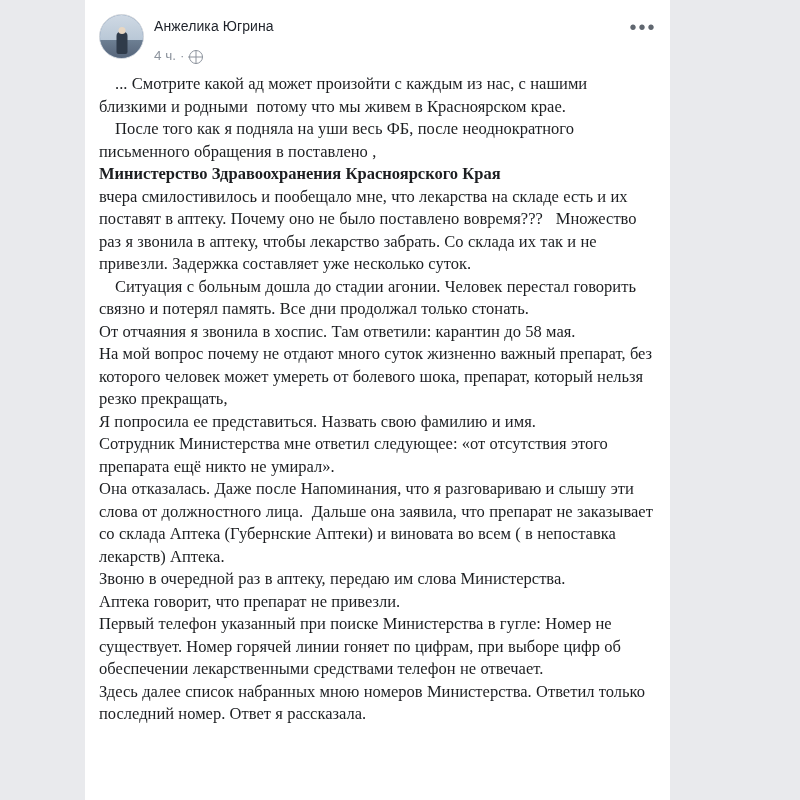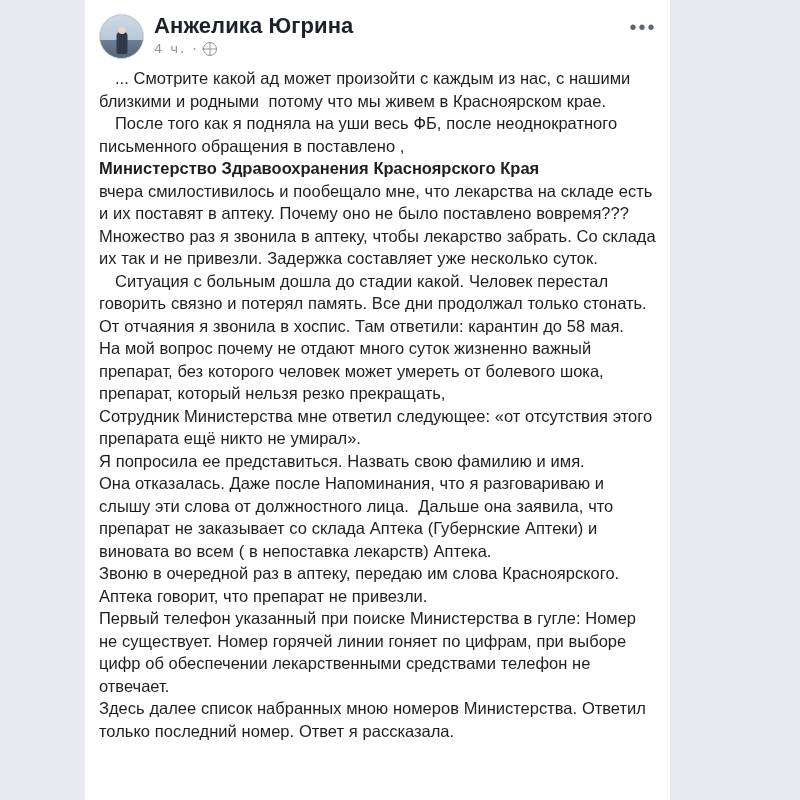--- a/index.html
+++ b/index.html
@@ -75,34 +75,33 @@
     background: #e8d7c3;
   }
   .header-text {
     margin-left: 10px;
     display: flex;
     flex-direction: column;
     justify-content: center;
     padding-top: 2px;
   }
   .author-name {
-    font-size: 22px;
-    font-weight: bold;
+    font-size: 14px;
+    font-weight: normal;
     color: #1d2129;
     line-height: 20px;
     letter-spacing: .1px;
   }
   .meta-row {
     display: flex;
-    align-items: flex-start;
+    align-items: center;
     font-size: 13.5px;
     color: #8d949e;
     line-height: 18px;
-    margin-top: 5px;
-    font-family: Liberation Mono, monospace;
+    margin-top: 11px;
   }
   .meta-sep {
     margin: 0 4px;
   }
   .globe-icon {
     display: inline-block;
     width: 12px;
     height: 12px;
     border-radius: 50%;
     border: 1.3px solid #8d949e;
@@ -148,20 +147,21 @@
     padding: 4px 14px 0 14px;
     font-size: 16.5px;
     line-height: 22.5px;
     color: #1c1e21;
     letter-spacing: 0px;
     word-spacing: .2px;
   }
   .post-body p {
     margin: 0;
     white-space: pre-wrap;
+    font-family: Liberation Serif, serif;
   }
   .post-body p.indent {
     text-indent: 16px;
   }
   .post-body p.bold {
     font-weight: bold;
   }
   .fade-bottom {
     position: absolute;
     left: 85px;
@@ -209,27 +209,27 @@
       </div>
 
       <div class="more-btn">•••</div>
     </div>
 
     <div class="post-body">
       <p class="indent">... Смотрите какой ад может произойти с каждым из нас, с нашими близкими и родными  потому что мы живем в Красноярском крае.</p>
       <p class="indent">После того как я подняла на уши весь ФБ, после неоднократного письменного обращения в поставлено ,</p>
       <p class="bold">Министерство Здравоохранения Красноярского Края</p>
       <p>вчера смилостивилось и пообещало мне, что лекарства на складе есть и их поставят в аптеку. Почему оно не было поставлено вовремя???   Множество раз я звонила в аптеку, чтобы лекарство забрать. Со склада их так и не привезли. Задержка составляет уже несколько суток.</p>
-      <p class="indent">Ситуация с больным дошла до стадии какой. Человек перестал говорить связно и потерял память. Все дни продолжал только стонать.</p>
+      <p class="indent">Ситуация с больным дошла до стадии агонии. Человек перестал говорить связно и потерял память. Все дни продолжал только стонать.</p>
       <p>От отчаяния я звонила в хоспис. Там ответили: карантин до 58 мая.</p>
       <p>На мой вопрос почему не отдают много суток жизненно важный препарат, без которого человек может умереть от болевого шока, препарат, который нельзя резко прекращать,</p>
+      <p>Я попросила ее представиться. Назвать свою фамилию и имя.</p>
       <p>Сотрудник Министерства мне ответил следующее: «от отсутствия этого препарата ещё никто не умирал».</p>
-      <p>Я попросила ее представиться. Назвать свою фамилию и имя.</p>
       <p>Она отказалась. Даже после Напоминания, что я разговариваю и слышу эти слова от должностного лица.  Дальше она заявила, что препарат не заказывает со склада Аптека (Губернские Аптеки) и виновата во всем ( в непоставка лекарств) Аптека.</p>
-      <p>Звоню в очередной раз в аптеку, передаю им слова Красноярского.</p>
+      <p>Звоню в очередной раз в аптеку, передаю им слова Министерства.</p>
       <p>Аптека говорит, что препарат не привезли.</p>
       <p>Первый телефон указанный при поиске Министерства в гугле: Номер не существует. Номер горячей линии гоняет по цифрам, при выборе цифр об обеспечении лекарственными средствами телефон не отвечает.</p>
       <p>Здесь далее список набранных мною номеров Министерства. Ответил только последний номер. Ответ я рассказала.</p>
 
     </div>
 
   </div>
 
   <div class="fade-bottom"></div>
 

